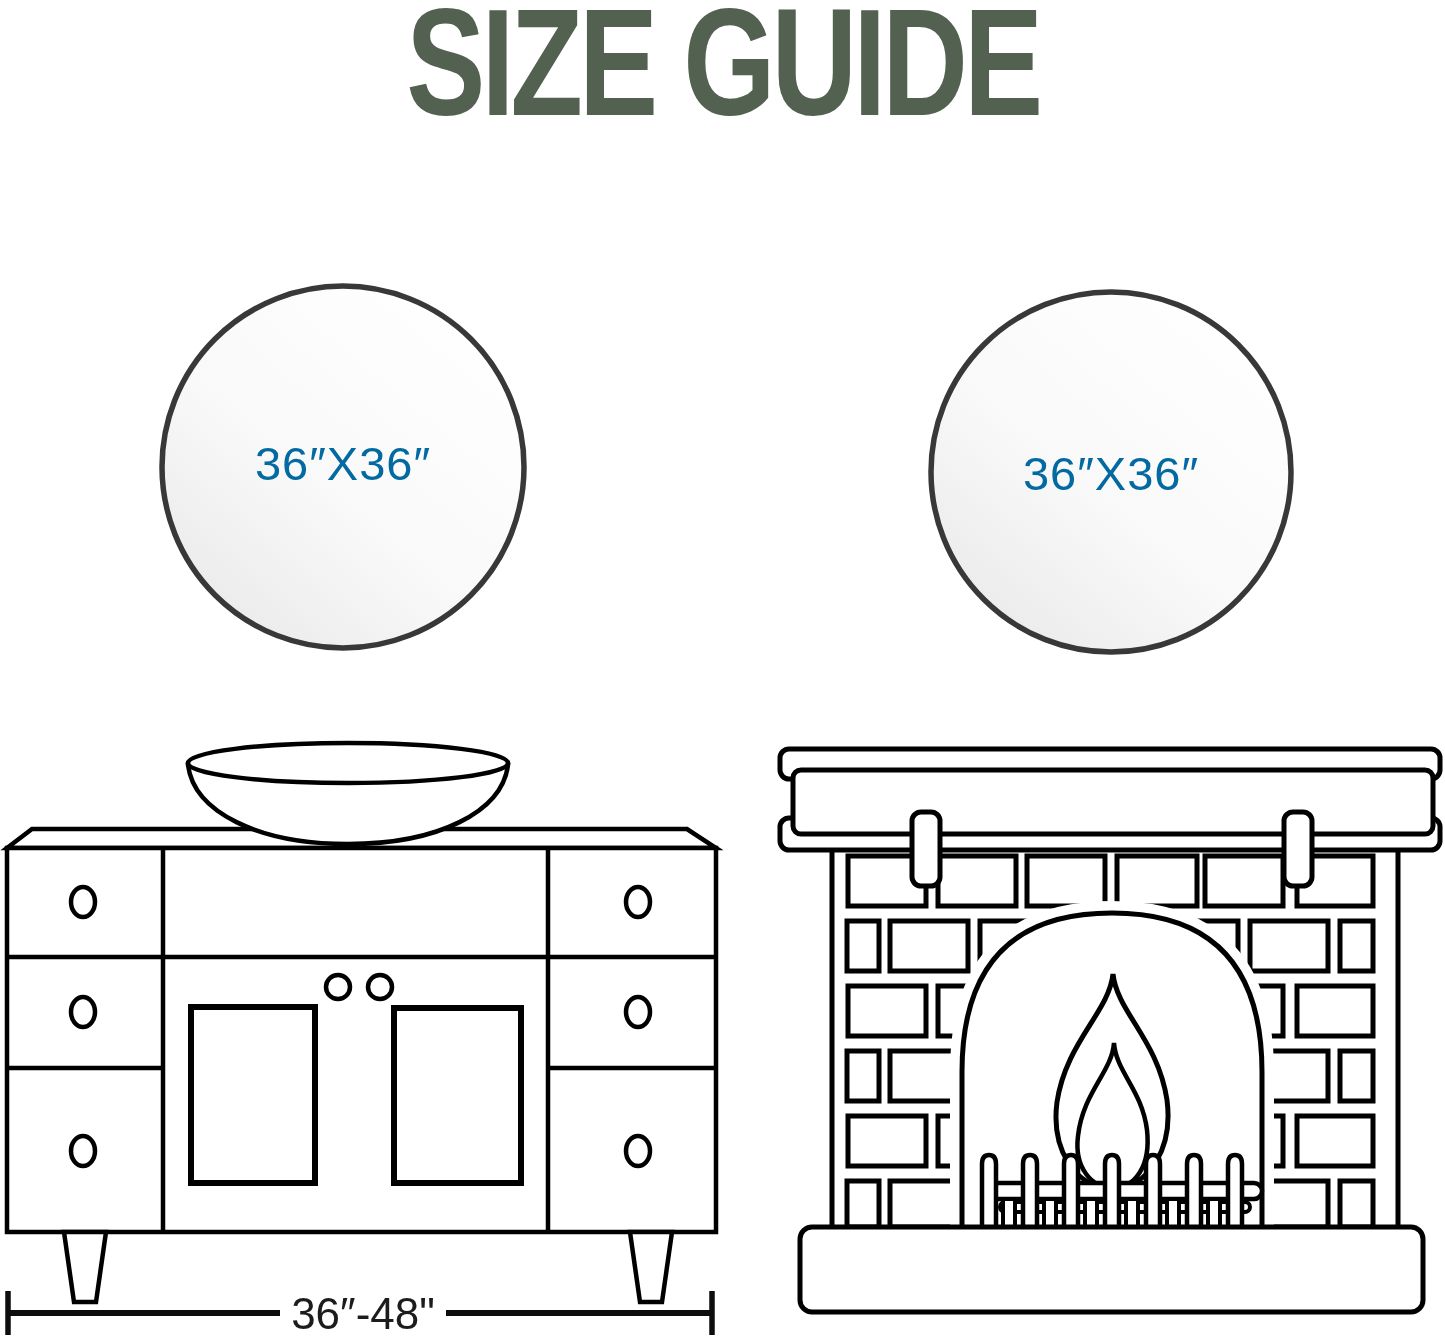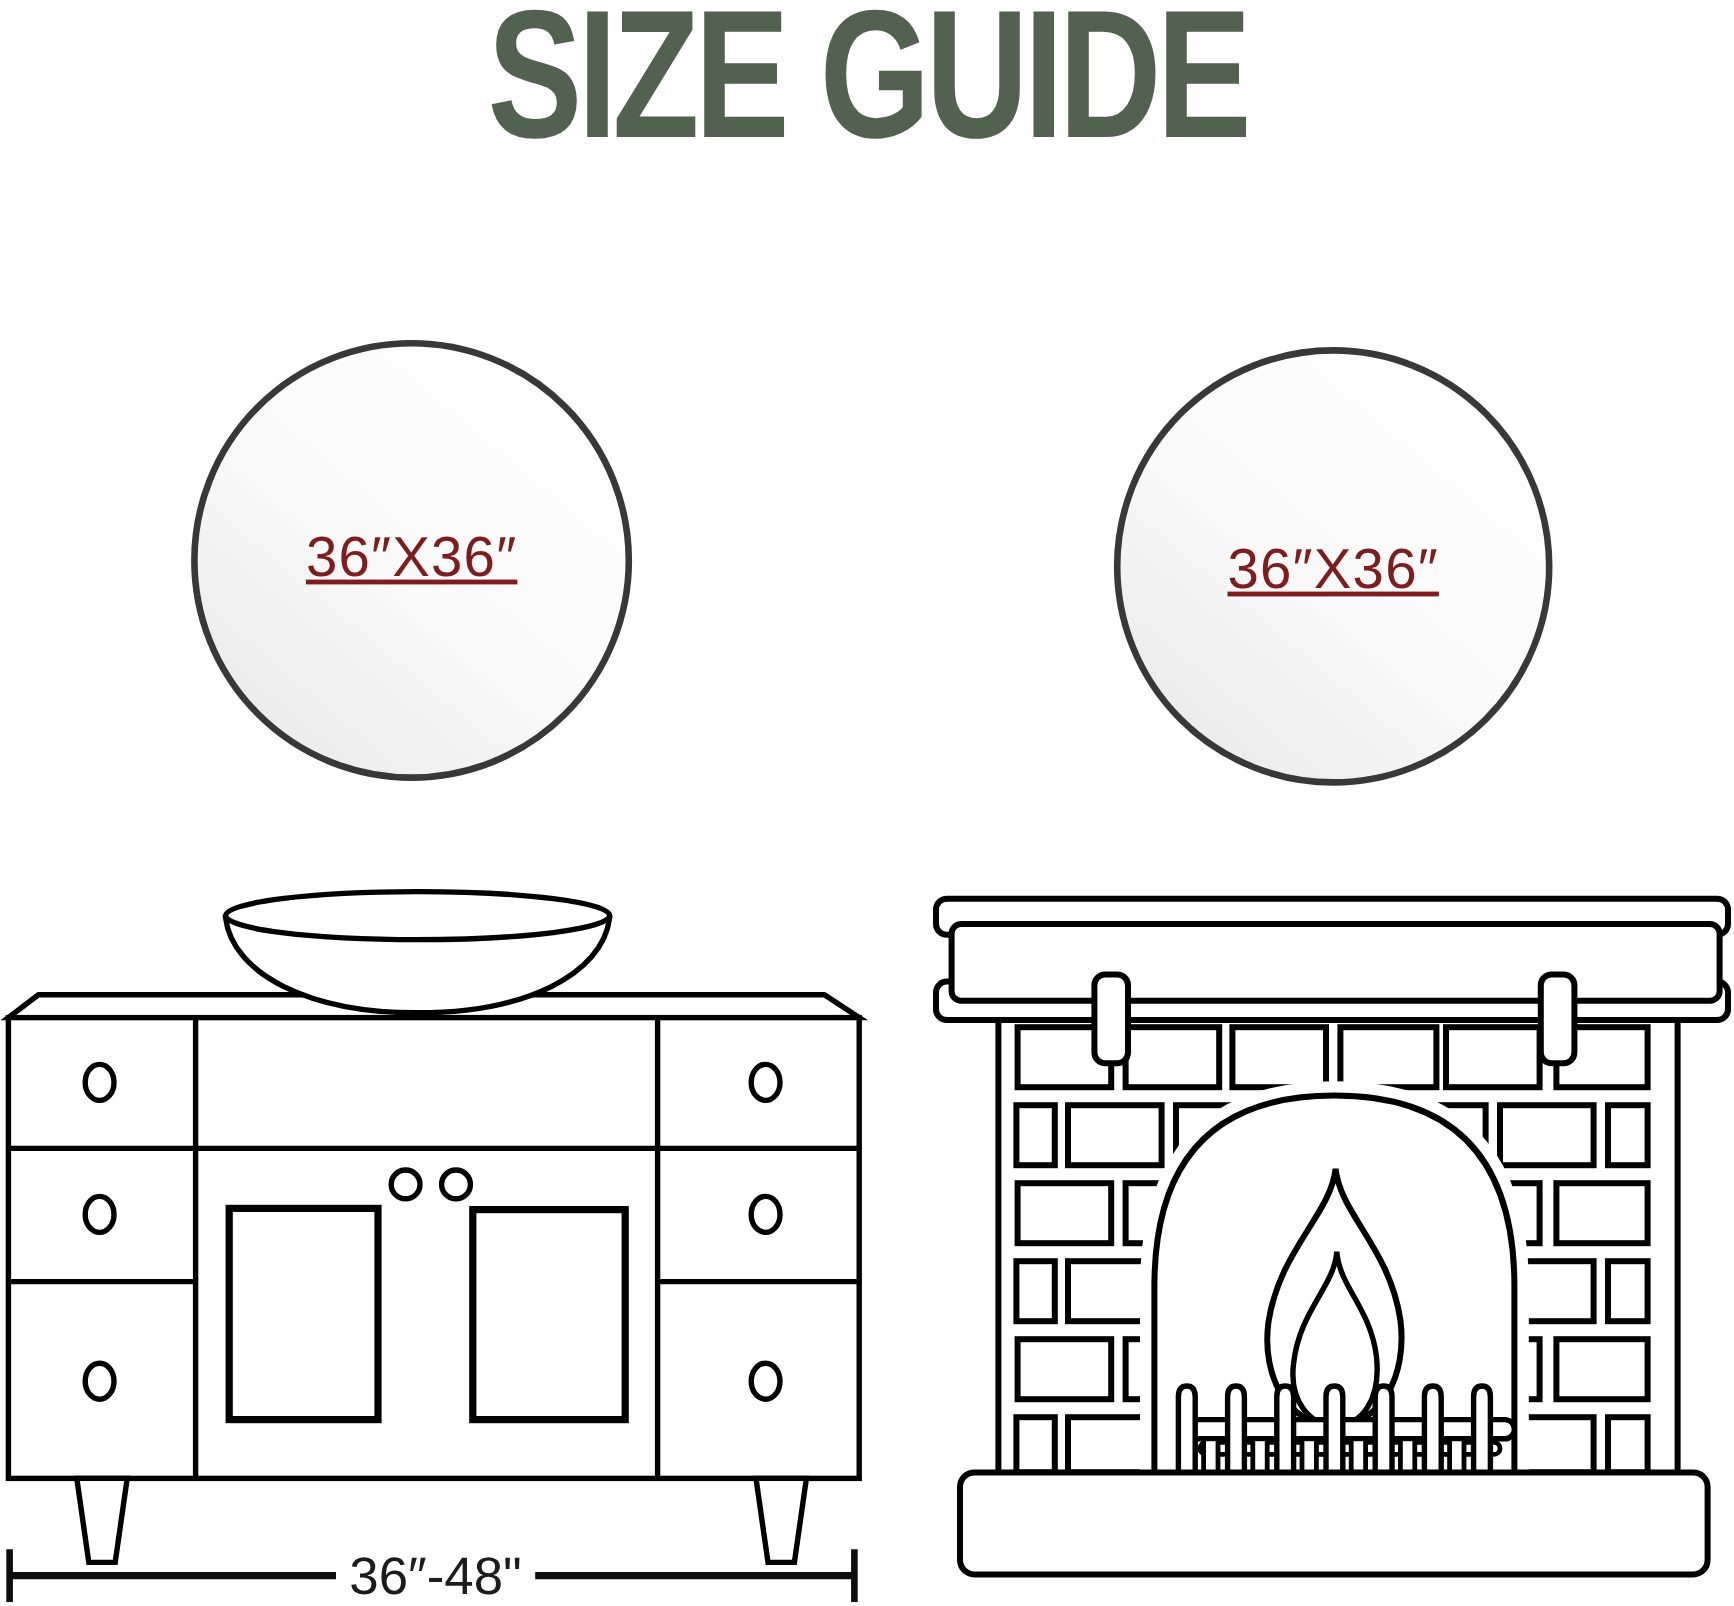--- a/index.html
+++ b/index.html
@@ -5,21 +5,21 @@
   html,body{margin:0;padding:0;background:#fff;}
   .canvas{position:relative;width:1445px;height:1338px;background:#ffffff;overflow:hidden;
           font-family:"Liberation Sans", sans-serif;text-align:center;}
   .drawing{position:absolute;left:0;top:0;}
   .title{position:absolute;left:0;top:-6px;width:1445px;height:136px;
          display:flex;align-items:center;justify-content:center;}
   .title span{display:inline-block;font-size:152px;font-weight:700;line-height:1;
               color:#536150;letter-spacing:-5px;transform:scaleX(0.78);
               transform-origin:50% 50%;white-space:nowrap;}
   .mirror-label{position:absolute;width:320px;height:60px;display:flex;align-items:center;
-                justify-content:center;font-size:47px;color:#7f1d1d;letter-spacing:1px;text-decoration:underline;}
+                justify-content:center;font-size:47px;color:#0369a1;letter-spacing:1px;}
   .mirror-label.left{left:183px;top:433px;}
   .mirror-label.right{left:951px;top:443px;}
   .dim-label{position:absolute;left:263px;top:1288px;width:200px;height:52px;
              display:flex;align-items:center;justify-content:center;
              font-size:44px;color:#1c1c1c;}
 </style>
 </head>
 <body>
 
 <div class="canvas">

